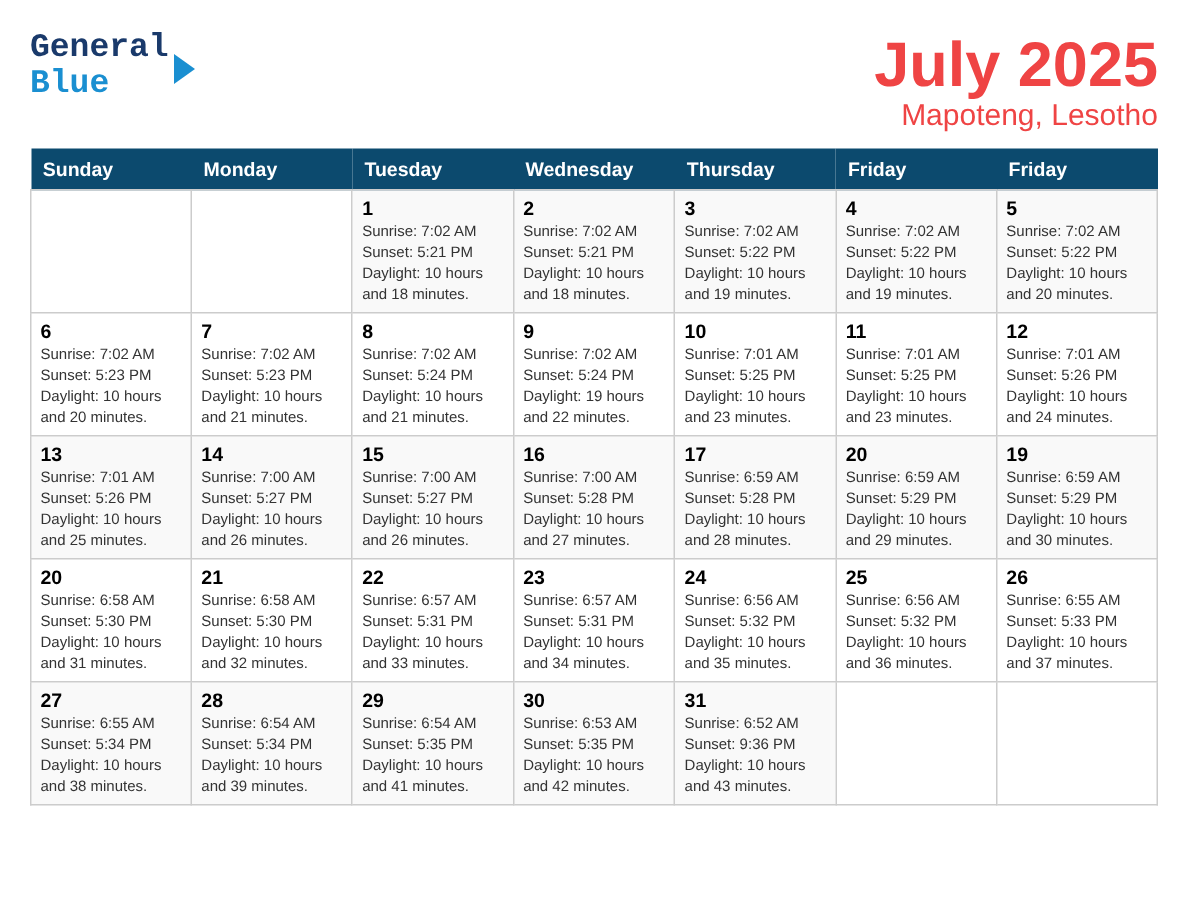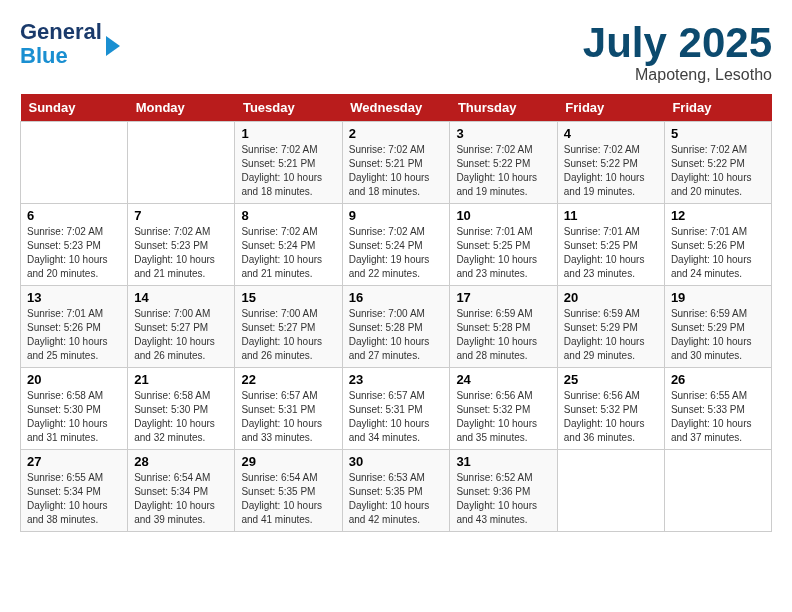--- a/index.html
+++ b/index.html
@@ -12,20 +12,21 @@
     }
     .header {
       display: flex;
       align-items: flex-start;
       justify-content: space-between;
       margin-bottom: 10px;
     }
     .logo {
       display: flex;
       align-items: center;
+      font-family: Liberation Mono, monospace;
     }
     .logo-text {
       font-size: 22px;
       font-weight: bold;
       color: #1a3a6b;
       line-height: 1.1;
     }
     .logo-text span {
       color: #1a8fd1;
     }
@@ -37,34 +38,34 @@
       border-bottom: 10px solid transparent;
       margin-left: 4px;
       margin-top: 4px;
     }
     .title-block {
       text-align: right;
     }
     .month-title {
       font-size: 42px;
       font-weight: bold;
-      color: #0c4a6e;
+      color: #ef4444;
       line-height: 1.1;
     }
     .location-title {
-      font-size: 16px;
-      color: #404040;
+      font-size: 20px;
+      color: #ef4444;
     }
     table {
       width: 100%;
       border-collapse: collapse;
       font-size: 11px;
     }
     thead tr th {
-      background-color: #b91c1c;
+      background-color: #0c4a6e;
       color: #fff;
       text-align: left;
       padding: 6px 8px;
       font-size: 13px;
       font-weight: bold;
     }
     tbody tr td {
       border: 1px solid #ccc;
       vertical-align: top;
       padding: 4px 6px;

